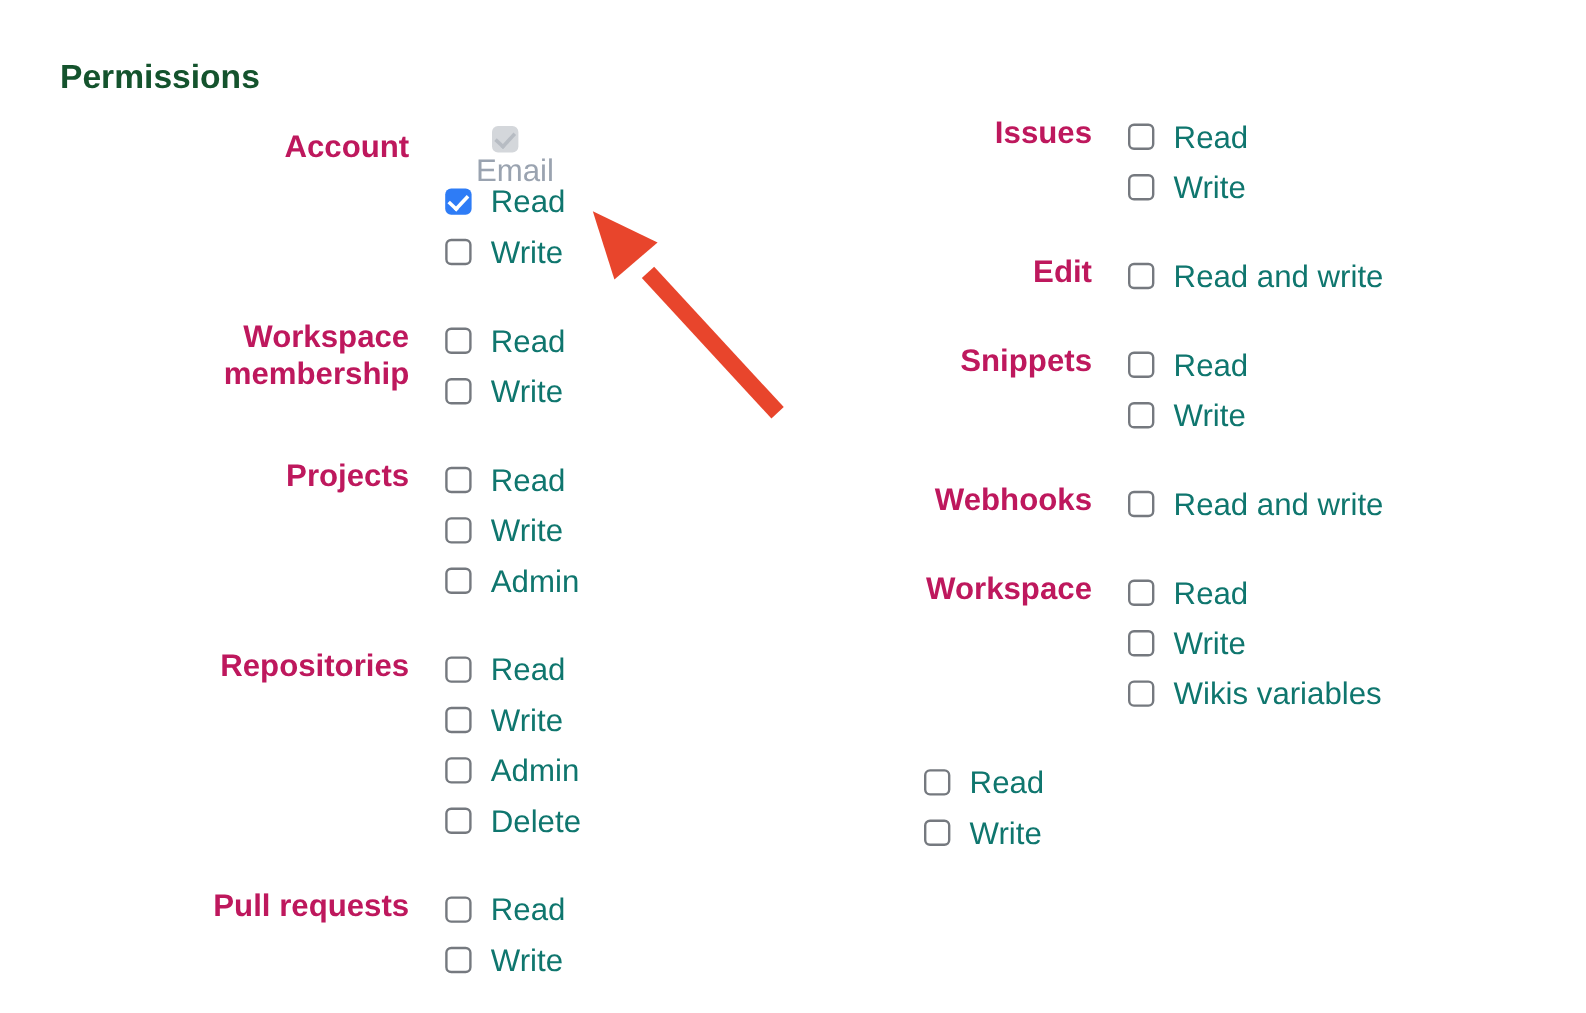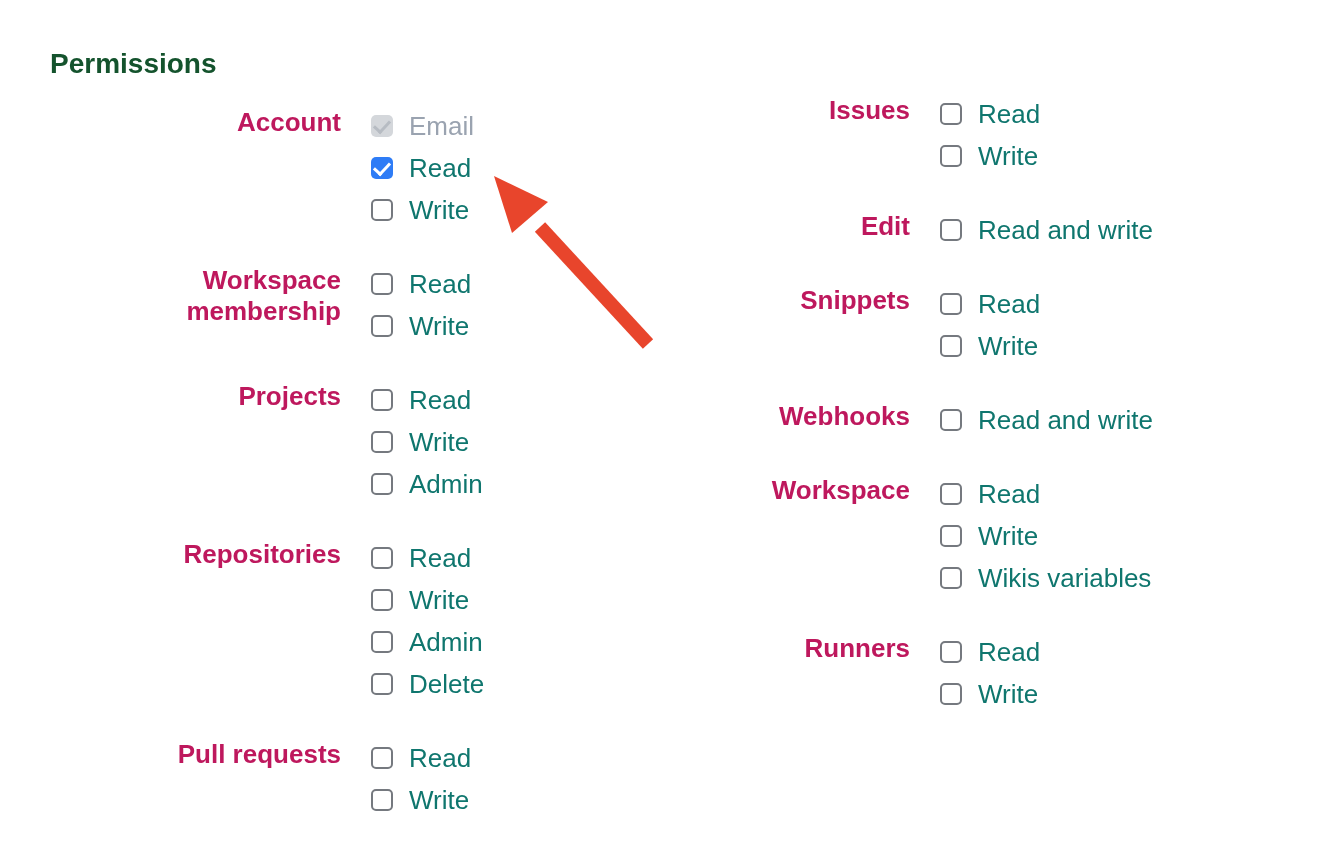--- a/index.html
+++ b/index.html
@@ -52,21 +52,21 @@
     display: flex;
     align-items: center;
     justify-content: center;
   }
   .opt-row.is-unchecked .checkbox {
     background: #ffffff;
     border: 2px solid #75797f;
   }
   .opt-row.is-checked .checkbox { background: #2e7cf6; }
   .opt-row.is-checked-disabled .checkbox { background: #d4d7db; cursor: default; }
-  .opt-row.is-checked-disabled { cursor: default; }
+  .opt-row.is-checked-disabled { cursor: default; flex-direction: column; }
   .opt-row.is-checked .checkbox::after,
   .opt-row.is-checked-disabled .checkbox::after {
     content: "";
     display: block;
     width: 7px;
     height: 13px;
     border-style: solid;
     border-width: 0 3px 3px 0;
     transform: rotate(43deg);
     margin-top: -3px;
@@ -243,21 +243,20 @@
           <span class="opt-label">Write</span>
         </label>
         <label class="opt-row is-unchecked">
           <span class="checkbox"></span>
           <span class="opt-label">Wikis variables</span>
         </label>
       </div>
     </div>
 
     <div class="group">
-      <div class="group-label">Runners</div>
       <div class="options">
         <label class="opt-row is-unchecked">
           <span class="checkbox"></span>
           <span class="opt-label">Read</span>
         </label>
         <label class="opt-row is-unchecked">
           <span class="checkbox"></span>
           <span class="opt-label">Write</span>
         </label>
       </div>

